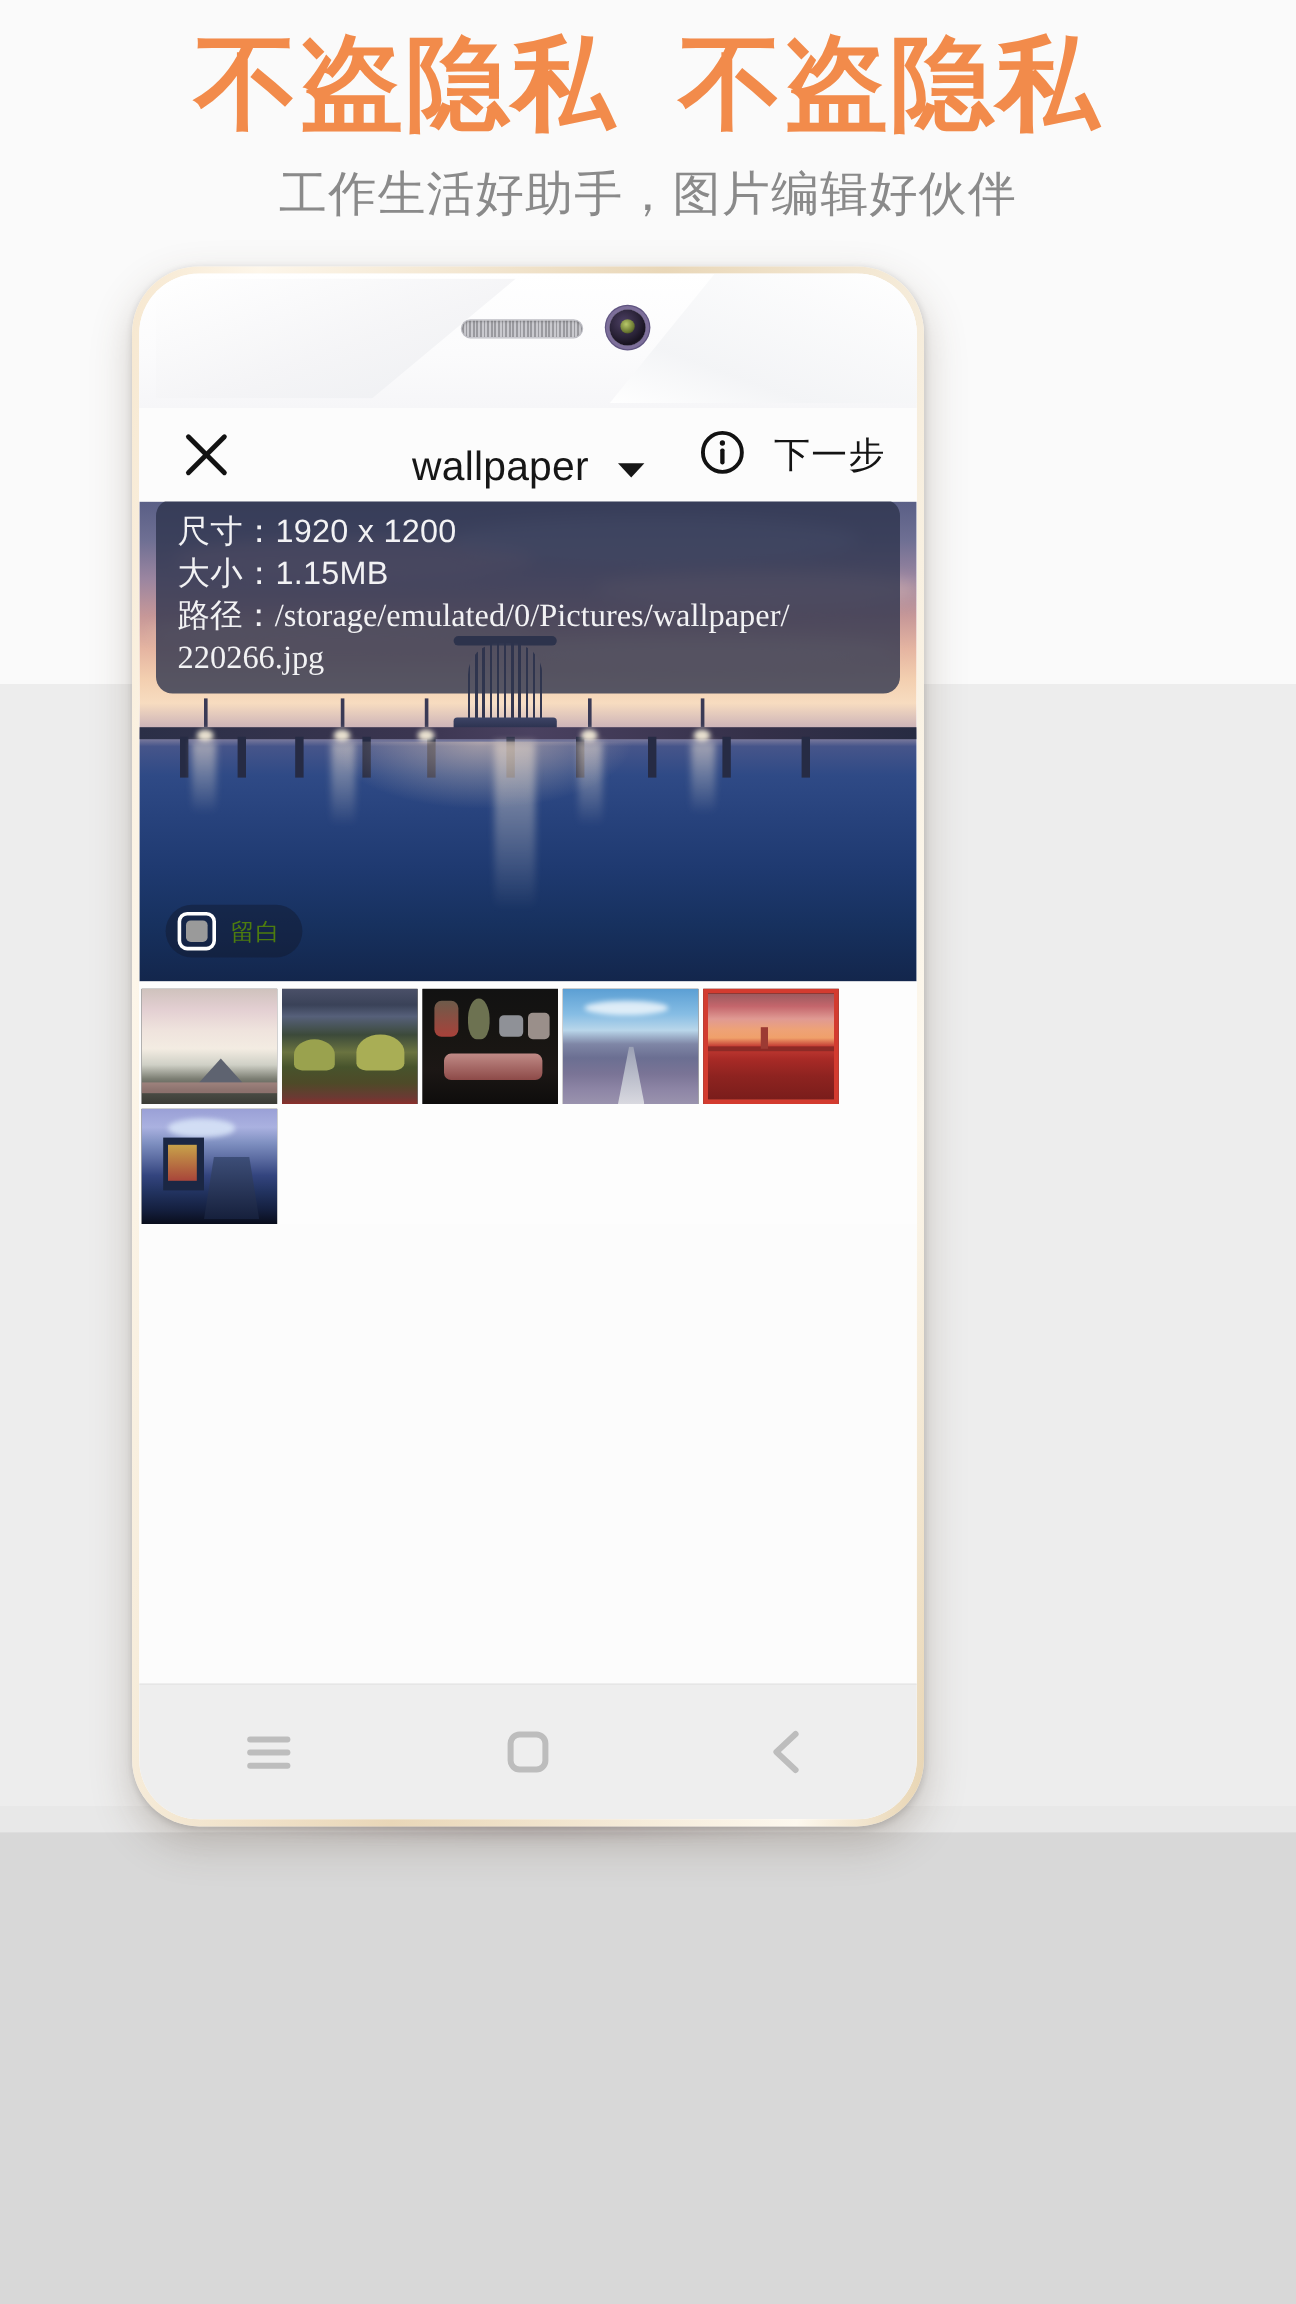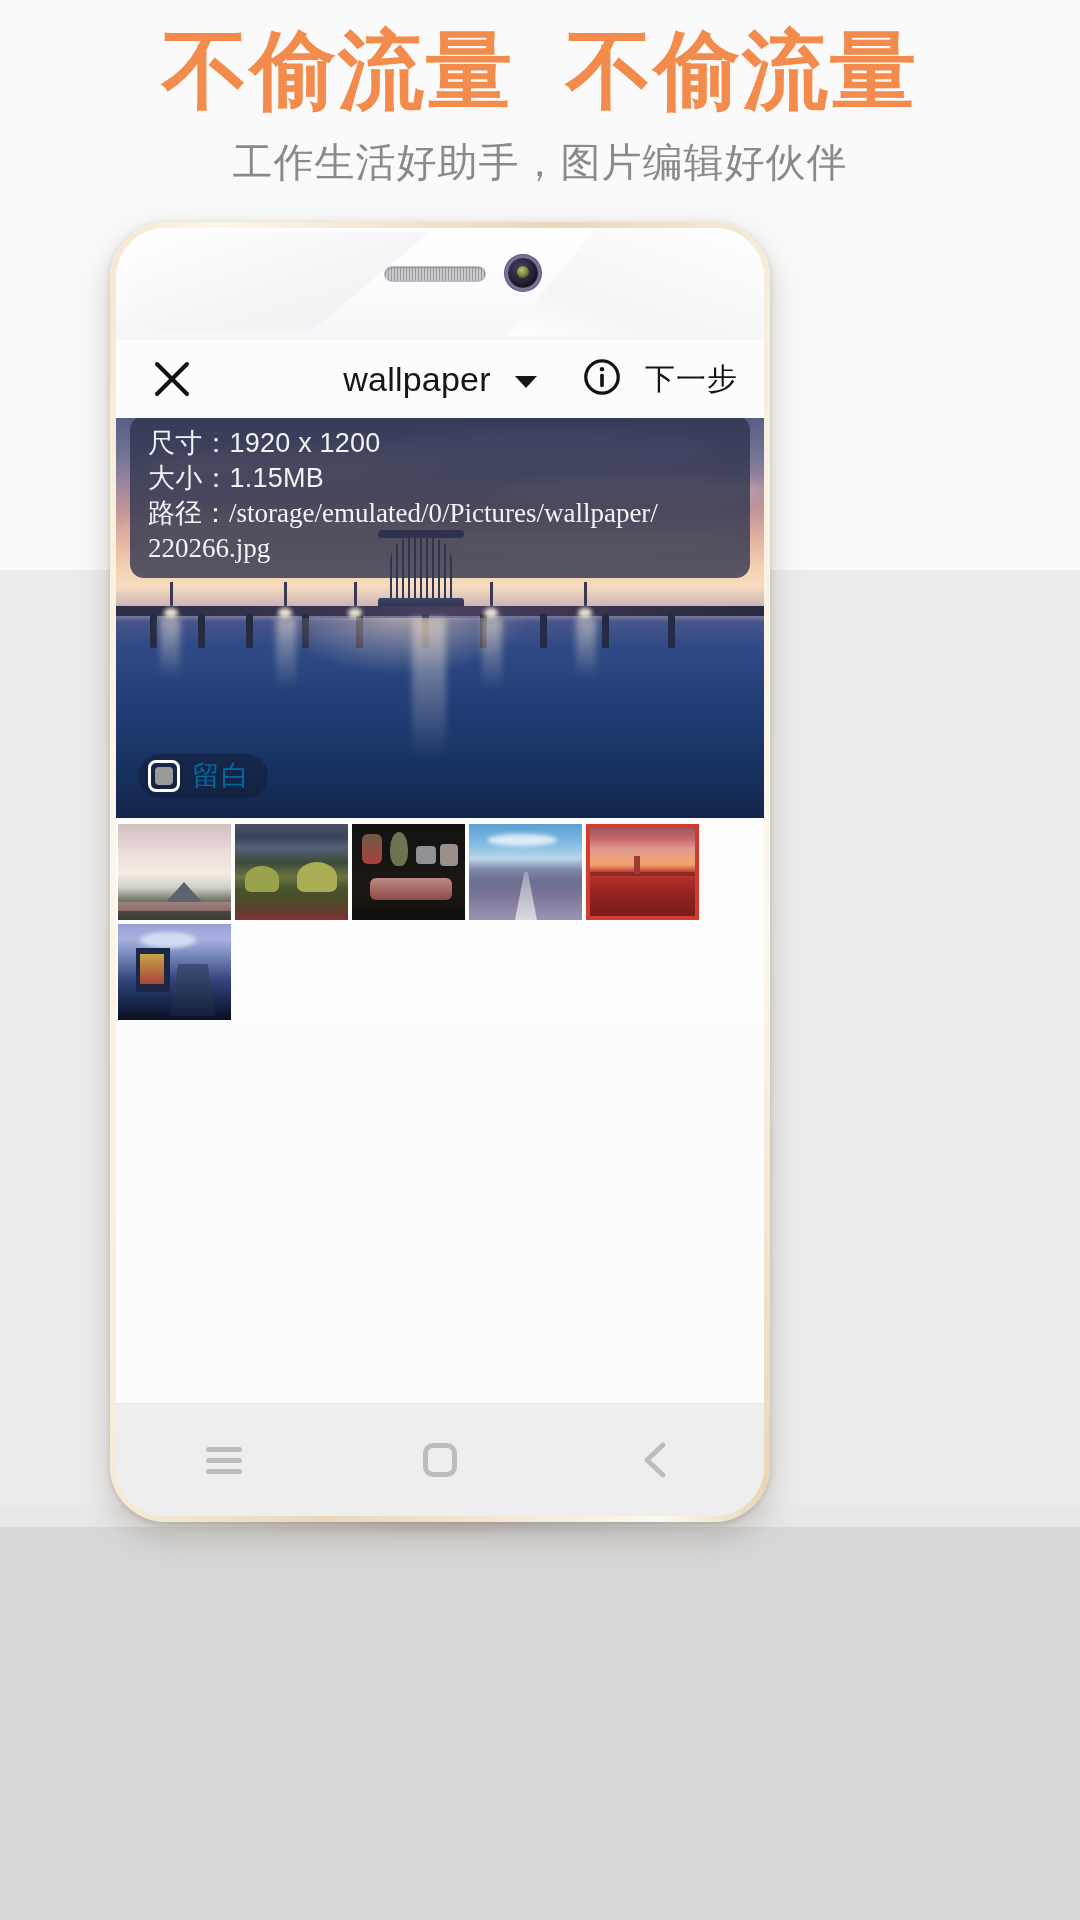--- a/index.html
+++ b/index.html
@@ -80,21 +80,21 @@
     position:absolute;left:0;top:112px;width:648px;height:1064px;background:#fcfcfc;
     overflow:hidden;
   }
   .toolbar{
     position:relative;height:78px;width:648px;background:#fcfcfc;
     display:flex;align-items:center;
   }
   .tb-close{position:absolute;left:34px;top:17px;width:44px;height:44px;}
   .tb-close svg{display:block;}
   .tb-title{
-    position:absolute;left:0;top:0;width:648px;height:78px;
+    position:absolute;left:0;top:10px;width:648px;height:78px;
     display:flex;align-items:center;justify-content:center;gap:24px;
     pointer-events:none;
   }
   .tb-title-text{font-size:34px;color:#161616;letter-spacing:.2px;}
   .caret{
     width:0;height:0;border-left:11px solid transparent;border-right:11px solid transparent;
     border-top:12px solid #161616;margin-top:6px;
   }
   .tb-right{position:absolute;right:26px;top:0;height:78px;display:flex;align-items:center;gap:22px;}
   .info-ic{width:42px;height:42px;}
@@ -150,21 +150,21 @@
   .blank-toggle{
     position:absolute;left:22px;bottom:20px;height:44px;
     display:flex;align-items:center;gap:12px;
     background:rgba(18,24,44,.45);border-radius:24px;padding:0 18px 0 10px;
   }
   .cb-outer{
     width:32px;height:32px;border-radius:8px;border:3px solid #ffffff;
     display:flex;align-items:center;justify-content:center;box-sizing:border-box;background:transparent;
   }
   .cb-inner{width:18px;height:18px;border-radius:4px;background:#9a9a9a;}
-  .blank-label{font-size:28px;color:#0369a1;letter-spacing:1px;}
+  .blank-label{font-size:20px;color:#4d7c0f;letter-spacing:1px;}
 
   
   .thumbs{
     position:relative;width:648px;background:#fdfdfd;padding:6px 0 0 0;
     display:flex;flex-wrap:wrap;gap:4px;padding-left:2px;
   }
   .thumb{
     width:113px;height:96px;position:relative;overflow:hidden;background:#222;
     box-sizing:border-box;
   }
@@ -183,21 +183,21 @@
   .nav-home{width:34px;height:34px;border:5px solid #bdbdbd;border-radius:10px;box-sizing:border-box;}
 </style>
 </head>
 <body>
 
 <div class="bg bg-top"></div>
 <div class="bg bg-mid"></div>
 <div class="bg bg-bot"></div>
 <div class="bg bg-mid2"></div>
 
-<div class="headline">不偷流量  不偷流量</div>
+<div class="headline">不盗隐私  不盗隐私</div>
 <div class="subtitle">工作生活好助手，图片编辑好伙伴</div>
 
 <div class="phone-shadow"></div>
 
 <div class="phone">
   <div class="phone-inner">
 
     <div class="bezel-top">
       <div class="bezel-sheen"></div>
       <div class="bezel-sheen2"></div>

